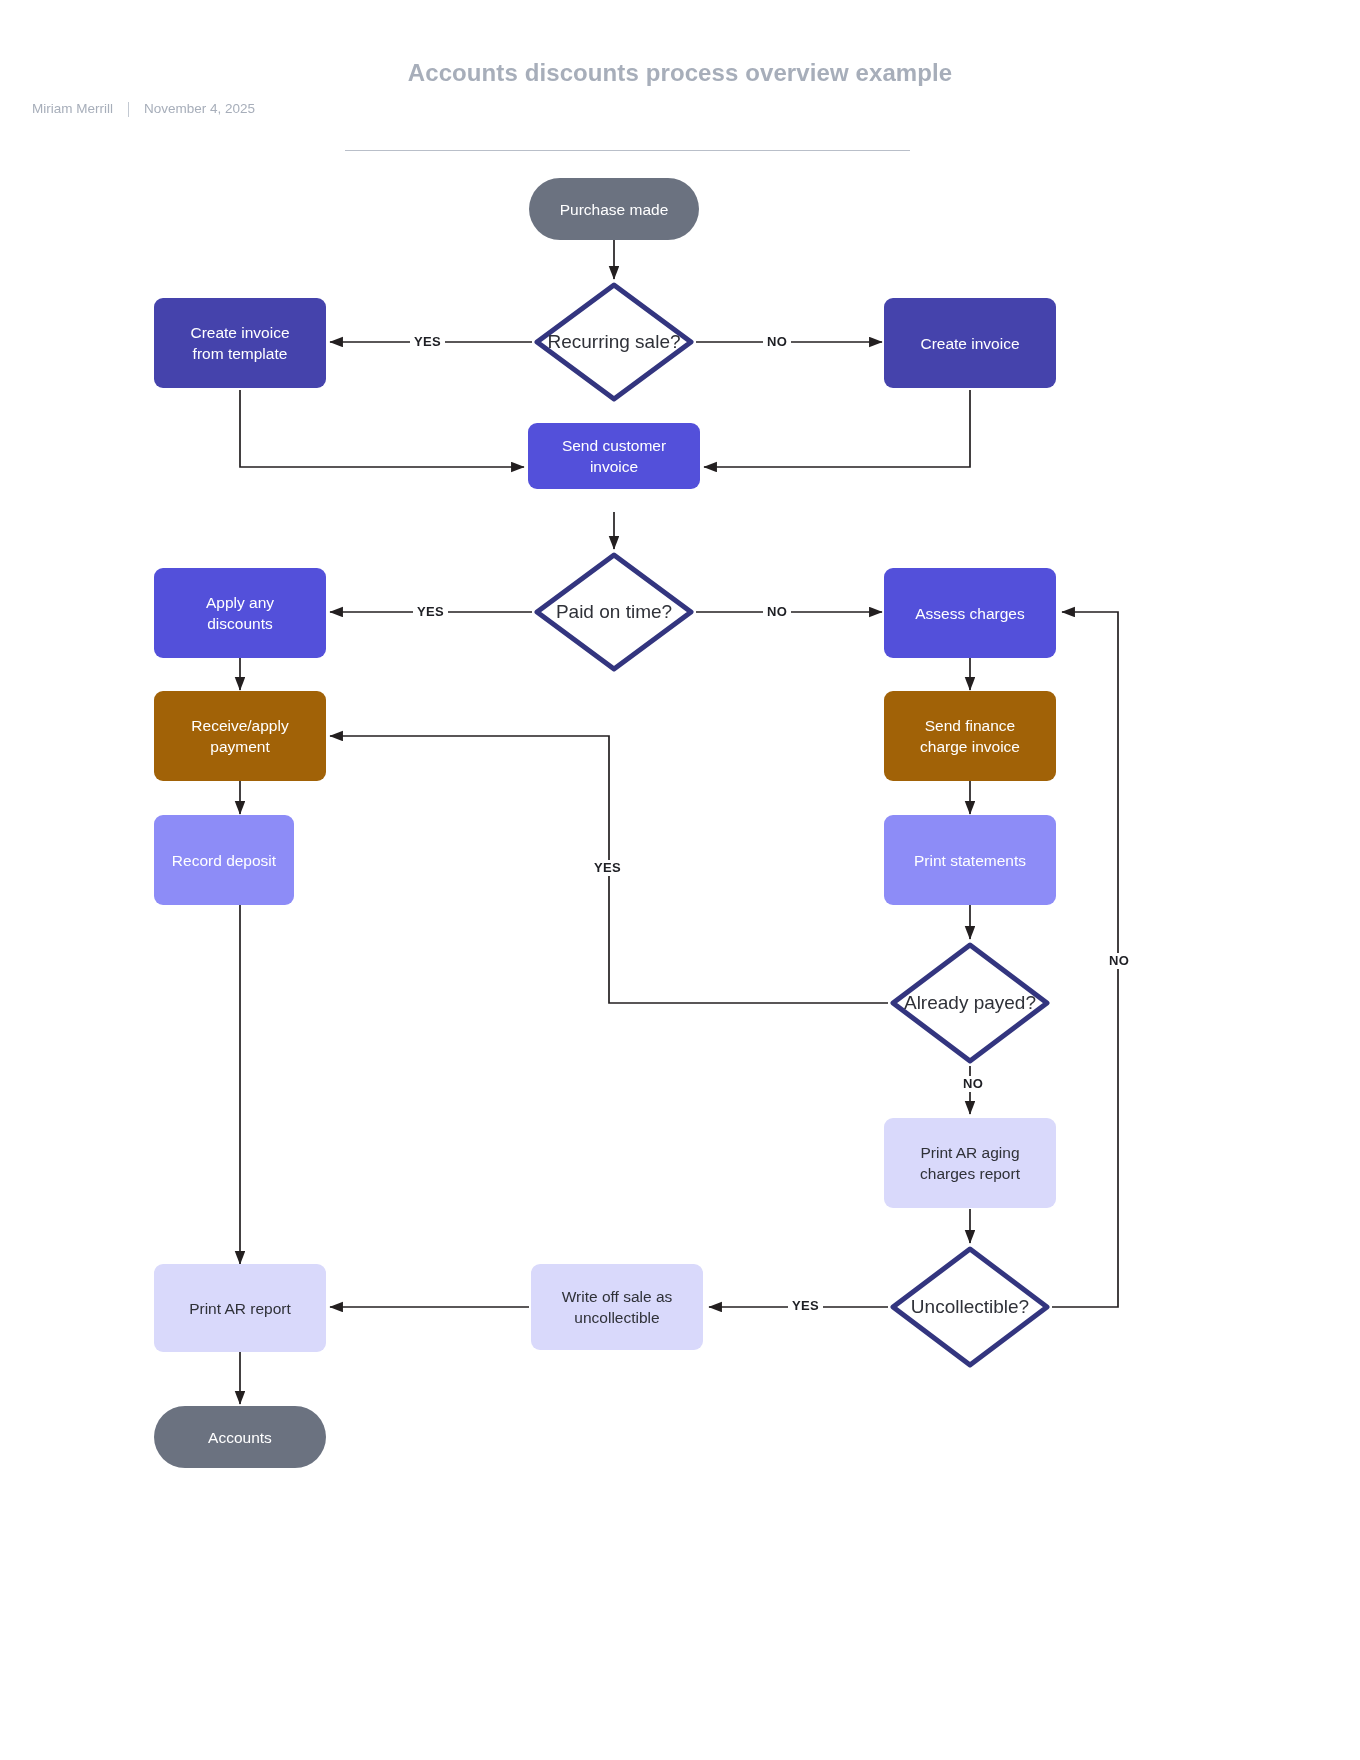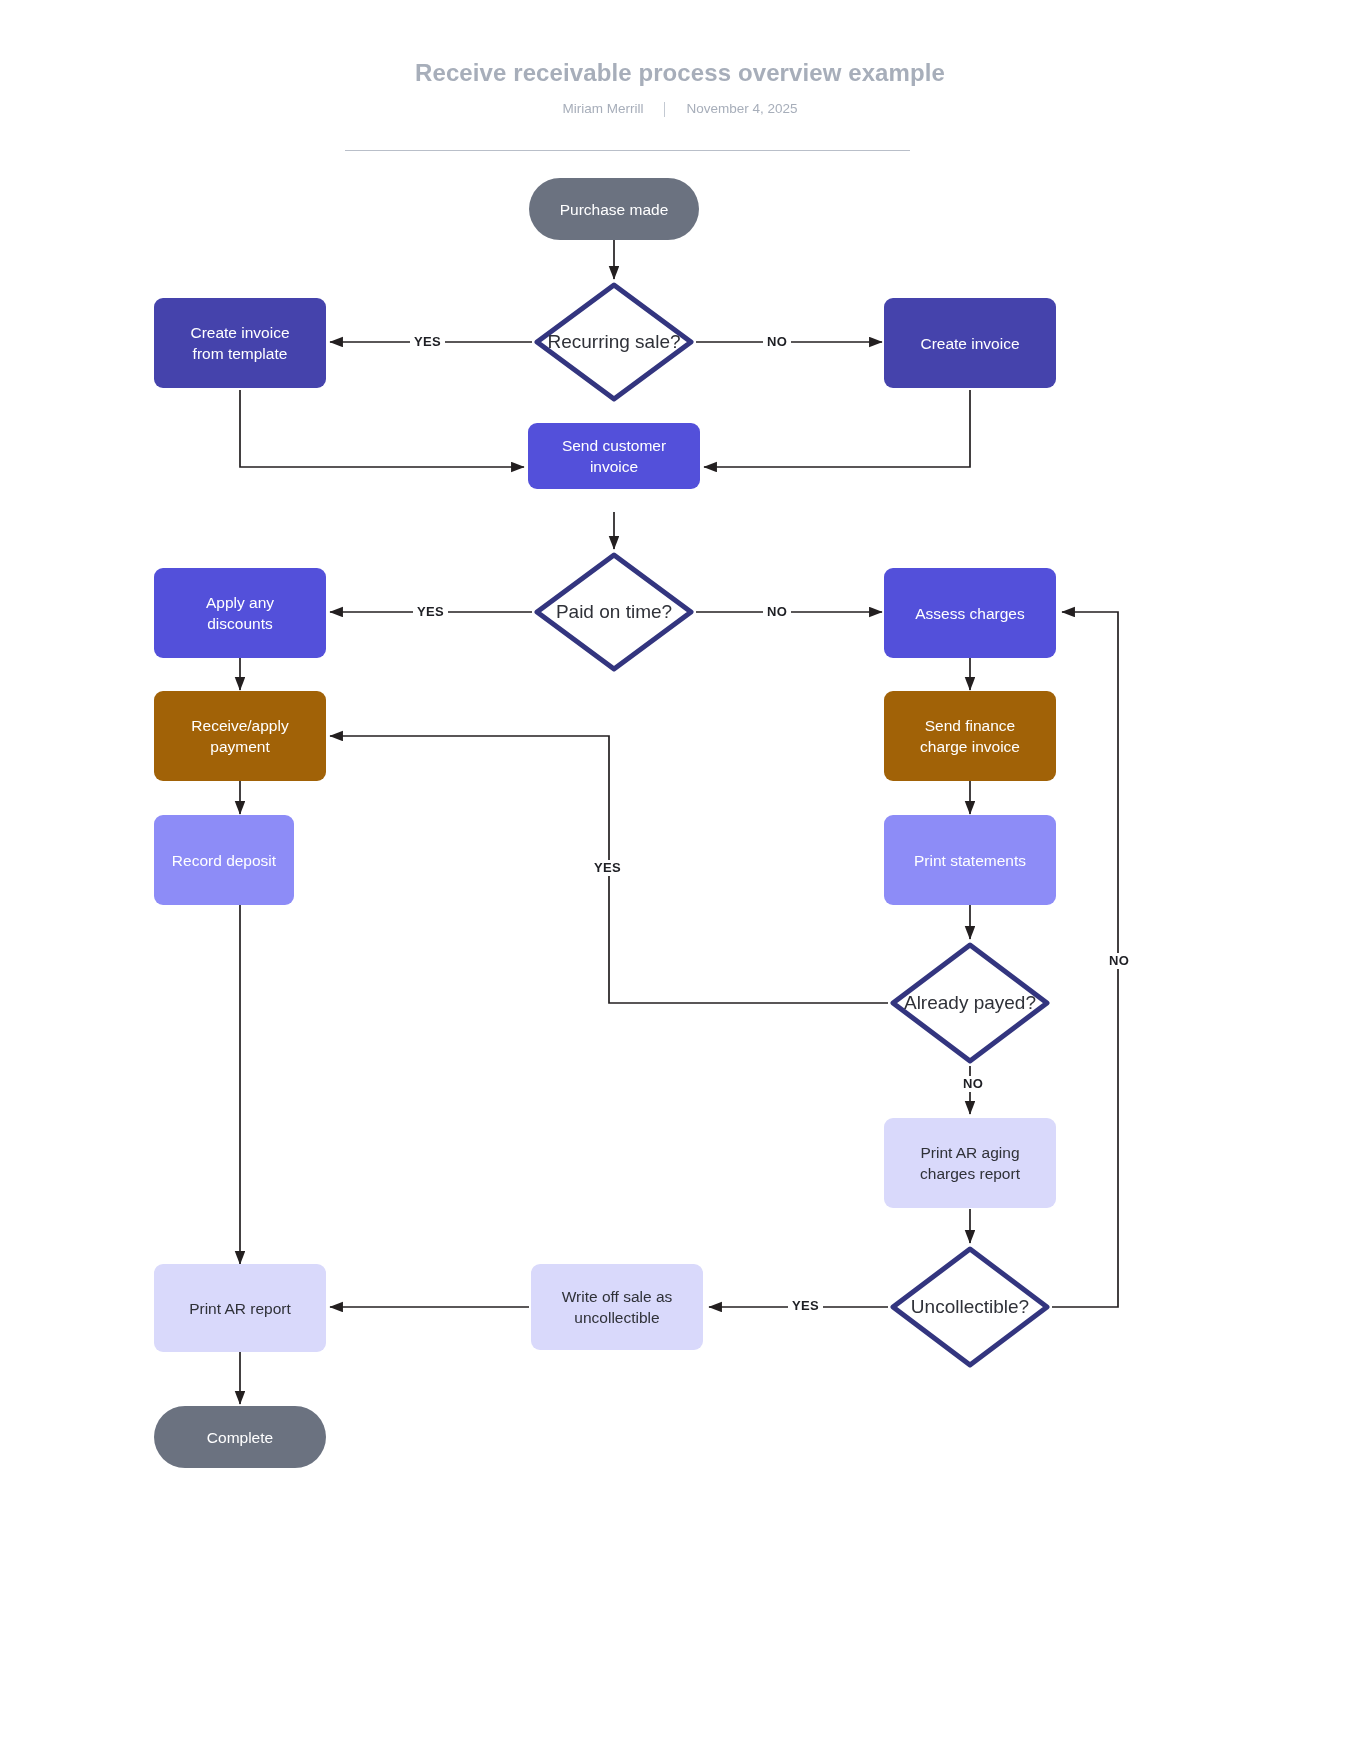--- a/index.html
+++ b/index.html
@@ -15,21 +15,21 @@
     position:absolute;left:345px;top:92px;width:565px;height:1px;
     background:#b9bfc9;
   }
   #doc-title{
     font-size:24px;font-weight:bold;color:#a7aeba;letter-spacing:.1px;
     margin:0;padding:0;line-height:30px;position:relative;z-index:2;
     display:inline-block;background:#ffffff;padding:0 10px;
   }
   #byline{
     margin-top:12px;font-size:13.5px;color:#a7aeba;line-height:17px;
-    display:flex;justify-content:center;align-items:center;gap:10px;
+    display:flex;justify-content:flex-start;align-items:center;gap:4px;padding-left:32px;
   }
   #byline .sep{
     display:inline-block;width:1px;height:15px;background:#c3c9d2;
     margin:0 11px;position:relative;top:1px;
   }
 
   
   #canvas{position:absolute;left:12px;top:0;width:1360px;height:1760px;}
   #edges{position:absolute;left:0;top:0;width:1360px;height:1760px;}
 
@@ -60,21 +60,21 @@
   .edge-label{
     position:absolute;font-size:13px;font-weight:bold;color:#1e1f24;
     letter-spacing:.3px;background:#ffffff;padding:0 4px;line-height:16px;
   }
 </style>
 </head>
 <body>
 
 <div id="header">
   <div id="title-rule"></div>
-  <div id="doc-title">Receive receivable process overview example</div>
+  <div id="doc-title">Accounts discounts process overview example</div>
   <div id="byline">
     <span>Miriam Merrill</span>
     <span class="sep"></span>
     <span>November 4, 2025</span>
   </div>
 </div>
 
 <div id="canvas">
 
   <svg id="edges" viewBox="0 0 1360 1760" width="1360" height="1760">
@@ -183,21 +183,21 @@
       <path d="M83 6 L160 64 L83 122 L6 64 Z" fill="#ffffff" stroke="#33357f" stroke-width="5" stroke-linejoin="round"></path>
     </svg>
     <span>Uncollectible?</span>
   </div>
 
   <div class="node proc lvl5" style="left:519px;top:1264px;width:172px;height:86px;">Write off sale as
 uncollectible</div>
 
   <div class="node proc lvl5" style="left:142px;top:1264px;width:172px;height:88px;">Print AR report</div>
 
-  <div class="node term" style="left:142px;top:1406px;width:172px;height:62px;">Complete</div>
+  <div class="node term" style="left:142px;top:1406px;width:172px;height:62px;">Accounts</div>
 
   <div class="edge-label" style="left:398px;top:334px;">YES</div>
   <div class="edge-label" style="left:751px;top:334px;">NO</div>
 
   <div class="edge-label" style="left:401px;top:604px;">YES</div>
   <div class="edge-label" style="left:751px;top:604px;">NO</div>
 
   <div class="edge-label" style="left:578px;top:860px;">YES</div>
   <div class="edge-label" style="left:947px;top:1076px;">NO</div>
 

